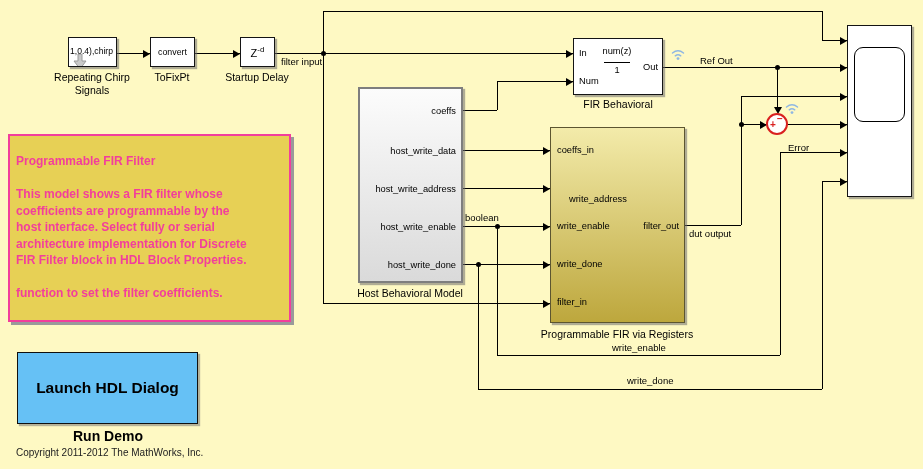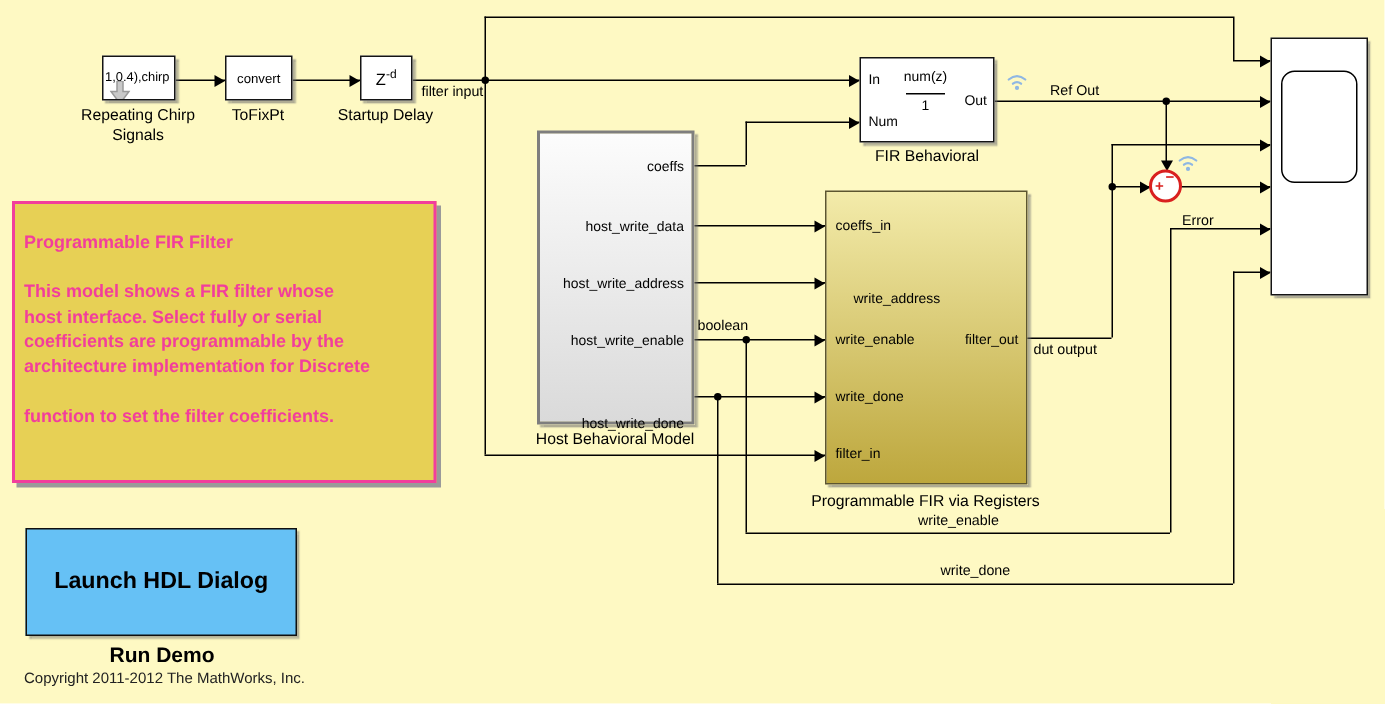--- a/index.html
+++ b/index.html
@@ -140,21 +140,21 @@
     <path d="M2.5 6 Q8 1.5 13.5 6" stroke="#8FB7E3" fill="none" stroke-width="1.5" stroke-linecap="round"></path>
     <path d="M5.3 8.8 Q8 6.6 10.7 8.8" stroke="#8FB7E3" fill="none" stroke-width="1.5" stroke-linecap="round"></path>
     <circle cx="8" cy="11.6" r="1.4" fill="#8FB7E3"></circle>
   </svg>
 
   <div class="blk host" style="left:358px;top:87px;width:105px;height:196px;">
     <div class="portlab" style="right:5px;top:17px;">coeffs</div>
     <div class="portlab" style="right:5px;top:57px;">host_write_data</div>
     <div class="portlab" style="right:5px;top:95px;">host_write_address</div>
     <div class="portlab" style="right:5px;top:133px;">host_write_enable</div>
-    <div class="portlab" style="right:5px;top:188px;text-align:right;">host_write_done</div>
+    <div class="portlab" style="right:5px;top:171px;text-align:right;">host_write_done</div>
   </div>
   <div class="blklab" style="left:410px;top:287px;">Host Behavioral Model</div>
 
   <div class="blk goldblk" style="left:550px;top:127px;width:135px;height:196px;">
     <div class="portlab" style="left:6px;top:17px;">coeffs_in</div>
     <div class="portlab" style="left:6px;top:66px;margin-left:12px;">write_address</div>
     <div class="portlab" style="left:6px;top:93px;">write_enable</div>
     <div class="portlab" style="left:6px;top:131px;">write_done</div>
     <div class="portlab" style="left:6px;top:169px;">filter_in</div>
     <div class="portlab" style="right:5px;top:93px;">filter_out</div>
@@ -181,23 +181,24 @@
   <div class="siglab" style="left:700px;top:55px;">Ref Out</div>
   <div class="siglab" style="left:465px;top:212px;">boolean</div>
   <div class="siglab" style="left:689px;top:228px;">dut output</div>
   <div class="siglab" style="left:612px;top:342px;">write_enable</div>
   <div class="siglab" style="left:627px;top:375px;">write_done</div>
 
   <div class="ann">
     <div>Programmable FIR Filter</div>
     <div class="gap"></div>
     <div>This model shows a FIR filter whose</div>
+    <div>coefficients are programmable by the</div>
     <div>host interface. Select fully or serial</div>
-    <div>coefficients are programmable by the</div>
     <div>architecture implementation for Discrete</div>
+    <div>FIR Filter block in HDL Block Properties.</div>
     <div class="gap"></div>
     <div>function to set the filter coefficients.</div>
   </div>
 
   <div class="launch">
     <span>Launch HDL Dialog</span>
   </div>
   <div class="blklab" style="left:108px;top:428px;font-size:14px;font-weight:bold;">Run Demo</div>
 
 

